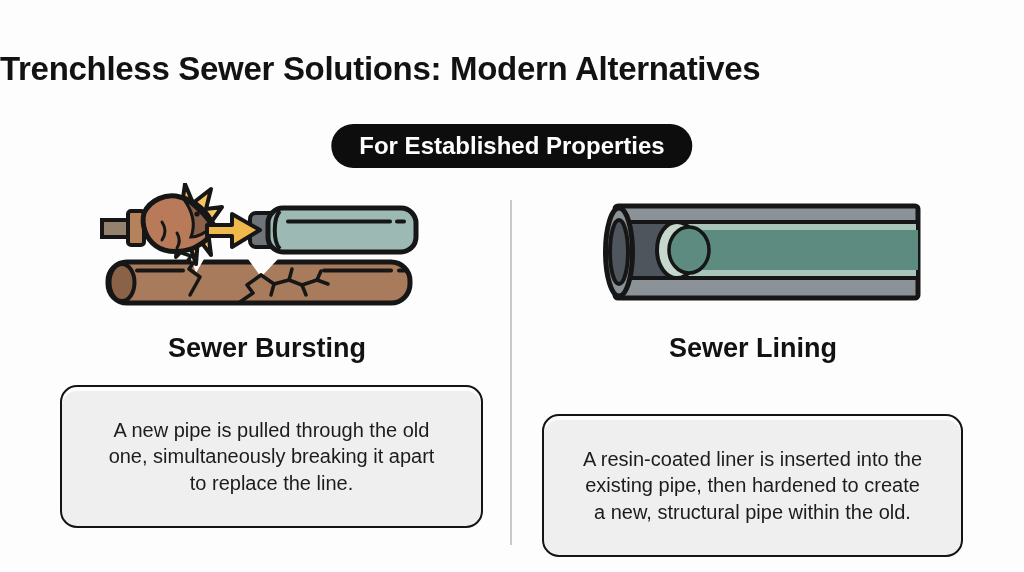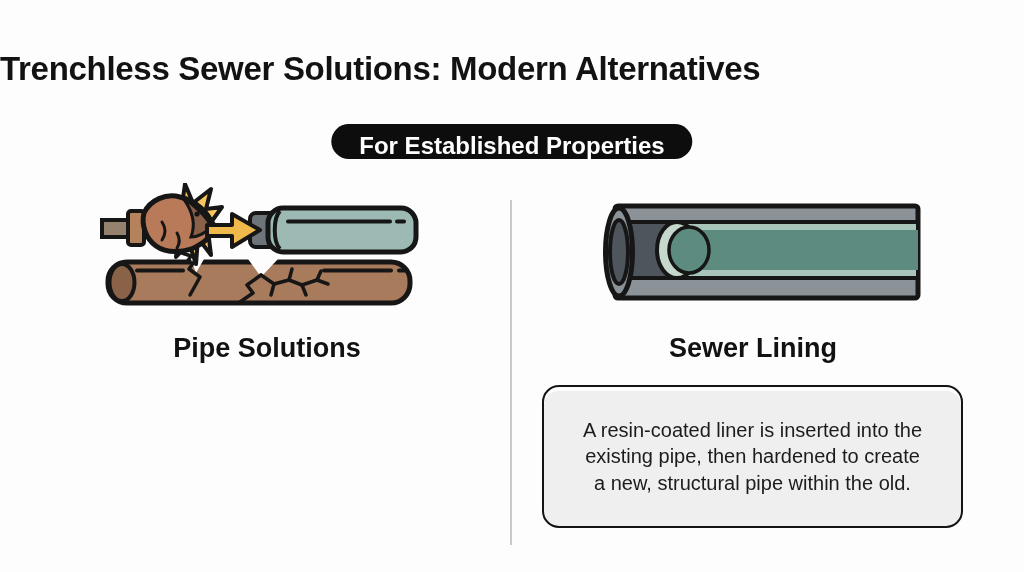--- a/index.html
+++ b/index.html
@@ -20,21 +20,21 @@
     top: 50px; left: 0; right: 0;
     font-size: 33px;
     font-weight: 700;
     letter-spacing: -0.3px;
     color: var(--title-text, #121212);
   }
   .badge {
     position: absolute;
     top: 124px; left: 50%;
     transform: translateX(-50%);
-    height: 35px;
+    height: 44px;
     line-height: 44px;
     padding: 0 28px;
     border-radius: 22px;
     background: var(--badge-bg, #0d0d0d);
     color: var(--badge-text, #ffffff);
     font-size: 24px;
     font-weight: 700;
     white-space: nowrap;
   }
   .divider {
@@ -70,21 +70,21 @@
     justify-content: center;
   }
   .textbox p {
     font-size: 20px;
     line-height: 1.33;
     text-align: center;
     white-space: pre-line;
     color: var(--box-text, #1c1c1c);
   }
   .box-left { left: 60px; width: 423px; }
-  .box-right { left: 542px; width: 421px; }
+  .box-right { left: 542px; width: 421px; margin-top: 29px; }
 </style>
 </head>
 <body>
 
 <div class="canvas">
 
   <h1 class="title">Trenchless Sewer Solutions: Modern Alternatives</h1>
 
   <div class="badge">For Established Properties</div>
 
@@ -140,22 +140,27 @@
       <rect x="26" y="27" width="297" height="56" style="fill:var(--lin-bore);stroke:var(--outline);stroke-width:4"></rect>
       <rect x="80" y="27" width="243" height="56" style="fill:var(--liner-light);stroke:var(--outline);stroke-width:4"></rect>
       <rect x="80" y="35" width="243" height="40" style="fill:var(--liner-dark)"></rect>
       <ellipse cx="24" cy="57" rx="13.5" ry="44" style="fill:var(--lin-outer);stroke:var(--outline);stroke-width:5"></ellipse>
       <ellipse cx="24" cy="57" rx="9" ry="32" style="fill:var(--lin-bore);stroke:var(--outline);stroke-width:4"></ellipse>
       <ellipse cx="82" cy="55" rx="20" ry="28" style="fill:var(--liner-rim);stroke:var(--outline);stroke-width:4"></ellipse>
       <ellipse cx="94" cy="55" rx="20" ry="23" style="fill:var(--liner-dark);stroke:var(--outline);stroke-width:3.5"></ellipse>
     </g>
   </svg>
 
-  <h2 class="heading heading-left">Pipe Solutions</h2>
+  <h2 class="heading heading-left">Sewer Bursting</h2>
   <h2 class="heading heading-right">Sewer Lining</h2>
 
+  <div class="textbox box-left">
+    <p>A new pipe is pulled through the old
+one, simultaneously breaking it apart
+to replace the line.</p>
+  </div>
   <div class="textbox box-right">
     <p>A resin-coated liner is inserted into the
 existing pipe, then hardened to create
 a new, structural pipe within the old.</p>
   </div>
 
 </div>
 
 </body></html>

